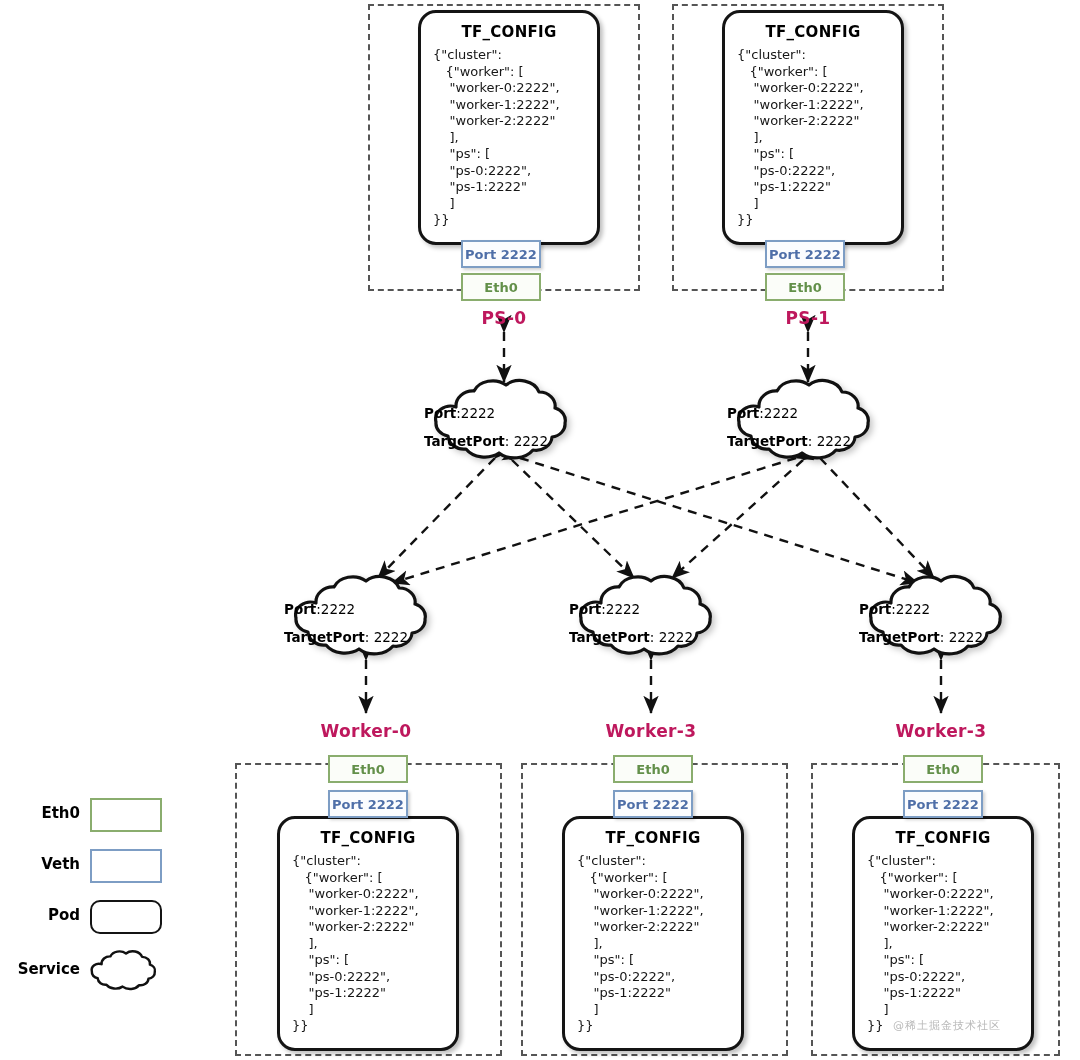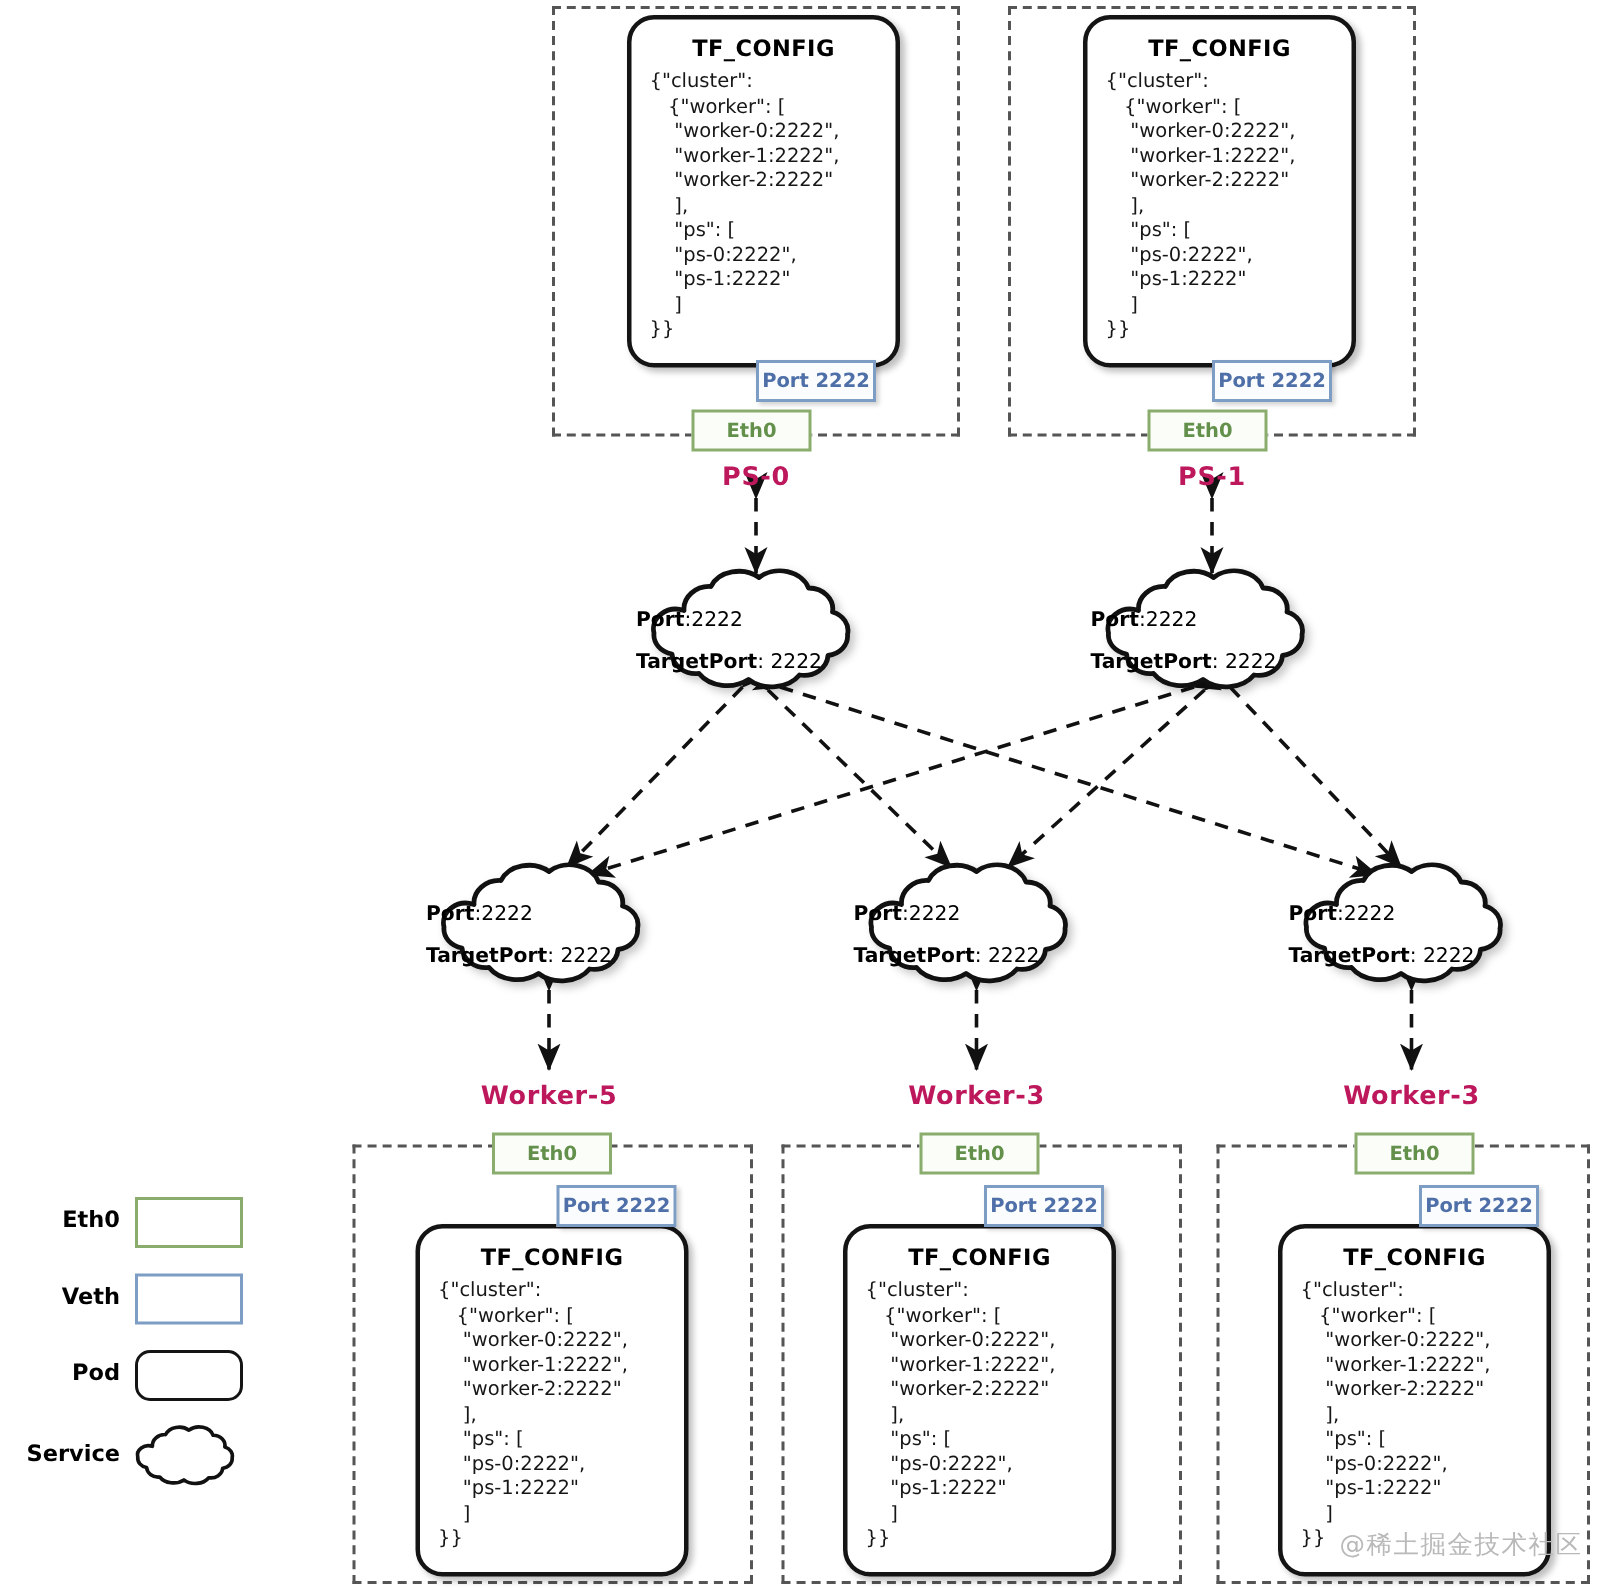--- a/index.html
+++ b/index.html
@@ -55,21 +55,20 @@
     background:#fbfcfe;
     color:#4f6fa8;
     font-weight:bold;
     font-size:13px;
     text-align:center;
     line-height:26px;
     height:28px;
     box-sizing:border-box;
     box-shadow:2px 2px 3px rgba(0,0,0,.18);
     z-index:6;
-    margin-left:43px;
   }
   
   .eth{
     position:absolute;
     border:2px solid #8aad6e;
     background:#fbfdf9;
     color:#63904a;
     font-weight:bold;
     font-size:13px;
     text-align:center;
@@ -117,21 +116,21 @@
   .sw-eth{border:2px solid #8aad6e;background:#fff;}
   .sw-veth{border:2px solid #7d9dc4;background:#fff;}
   .sw-pod{border:2.5px solid #141414;border-radius:10px;background:#fff;}
   .sw-host{border:2.5px dashed #111;background:#fff;}
   .sw-cloud{position:absolute;left:86px;top:0px;width:80px;height:46px;}
 
   
   .watermark{
     position:absolute;
     left:893px;top:1018px;
-    font-size:17px;
+    font-size:11px;
     color:#b9b9b9;
     font-family:"DejaVu Sans","Liberation Sans",sans-serif;
     letter-spacing:1px;
     z-index:9;
     white-space:nowrap;
   }
 </style>
 </head>
 <body>
 
@@ -253,21 +252,21 @@
   <div class="cloud" style="left:859px;top:573px;width:164px;height:88px;">
     <svg width="164" height="88" viewBox="0 0 164 88">
       <path d="M32,30 a17,15 0 0 1 18,-16 a20,16 0 0 1 32,-6 a20,16 0 0 1 33,7 a16,14 0 0 1 16,16
                a15,13 0 0 1 10,15 a15,13 0 0 1 -13,14 a16,14 0 0 1 -19,13 a22,17 0 0 1 -34,3
                a22,17 0 0 1 -33,-4 a16,14 0 0 1 -18,-13 a15,13 0 0 1 -12,-14 a15,13 0 0 1 20,-15 z" fill="#ffffff" stroke="#111" stroke-width="3.2" stroke-linejoin="round"></path>
     </svg>
     <div class="ctext l1"><b>Port</b><span>:2222</span></div>
     <div class="ctext l2"><b>TargetPort</b><span>: 2222</span></div>
   </div>
 
-  <div class="node-label" style="left:296px;top:721px;width:140px;">Worker-5</div>
+  <div class="node-label" style="left:296px;top:721px;width:140px;">Worker-0</div>
   <div class="node-label" style="left:581px;top:721px;width:140px;">Worker-3</div>
   <div class="node-label" style="left:871px;top:721px;width:140px;">Worker-3</div>
 
   <div class="host" style="left:235px;top:763px;width:267px;height:293px;"></div>
   <div class="eth" style="left:328px;top:755px;width:80px;">
     <span>Eth0</span>
   </div>
   <div class="veth" style="left:328px;top:790px;width:80px;">
     <span>Port 2222</span>
   </div>

